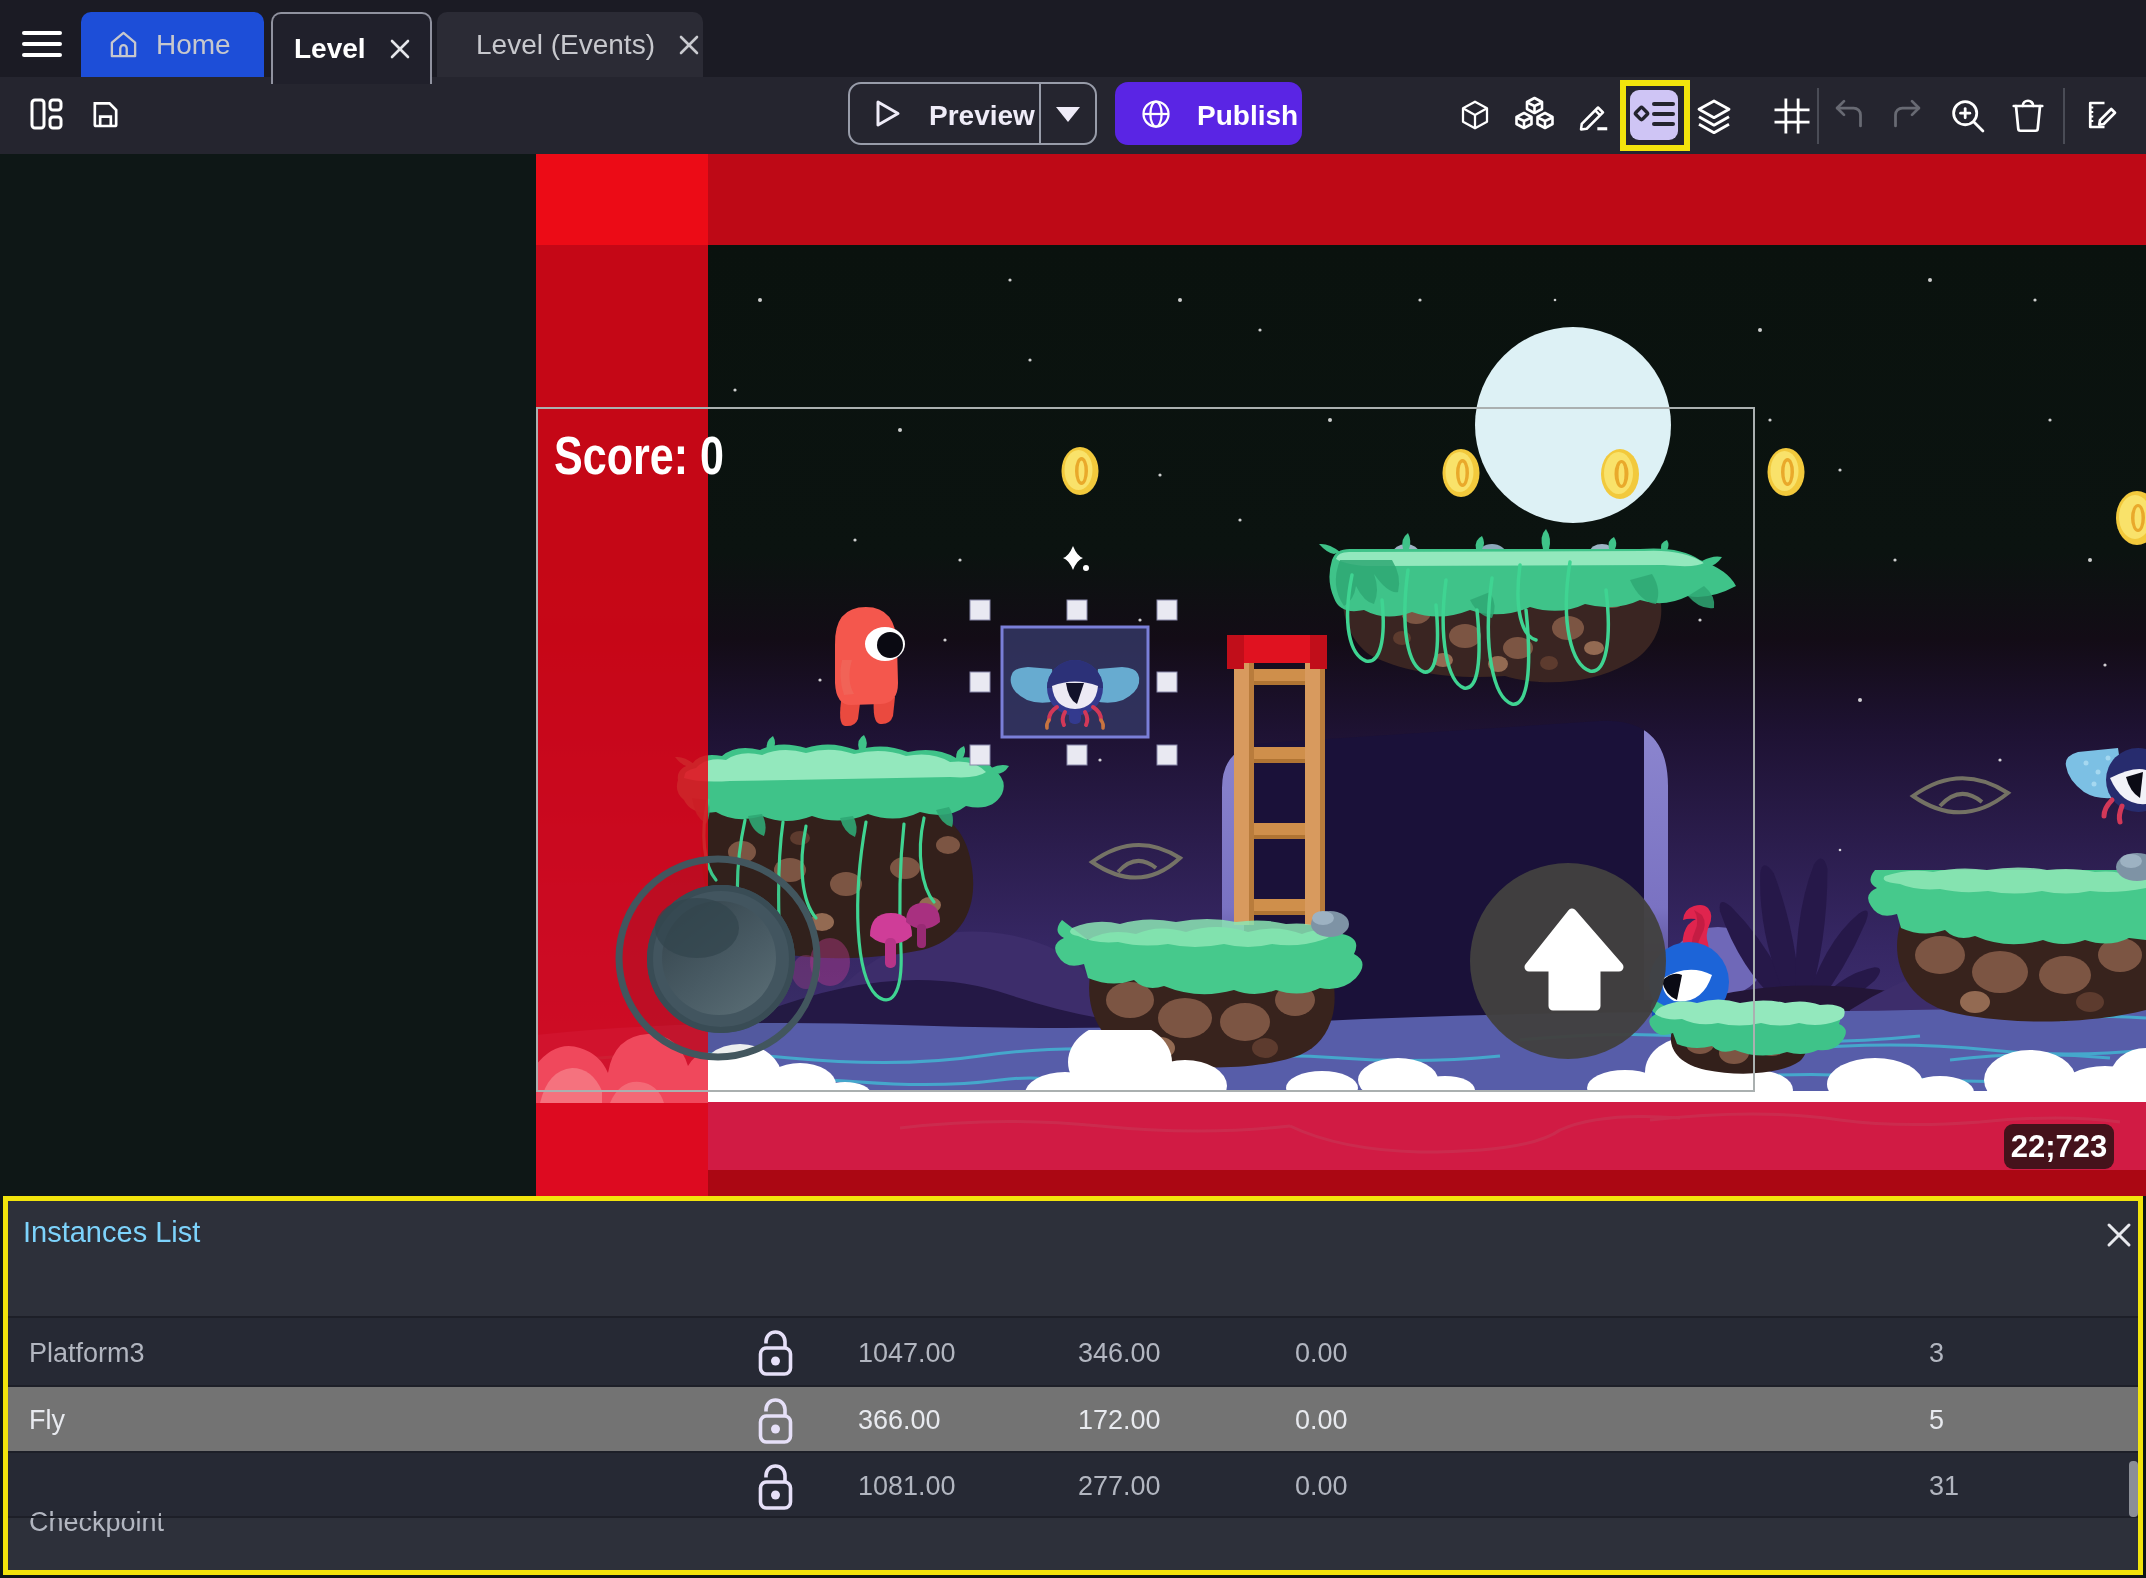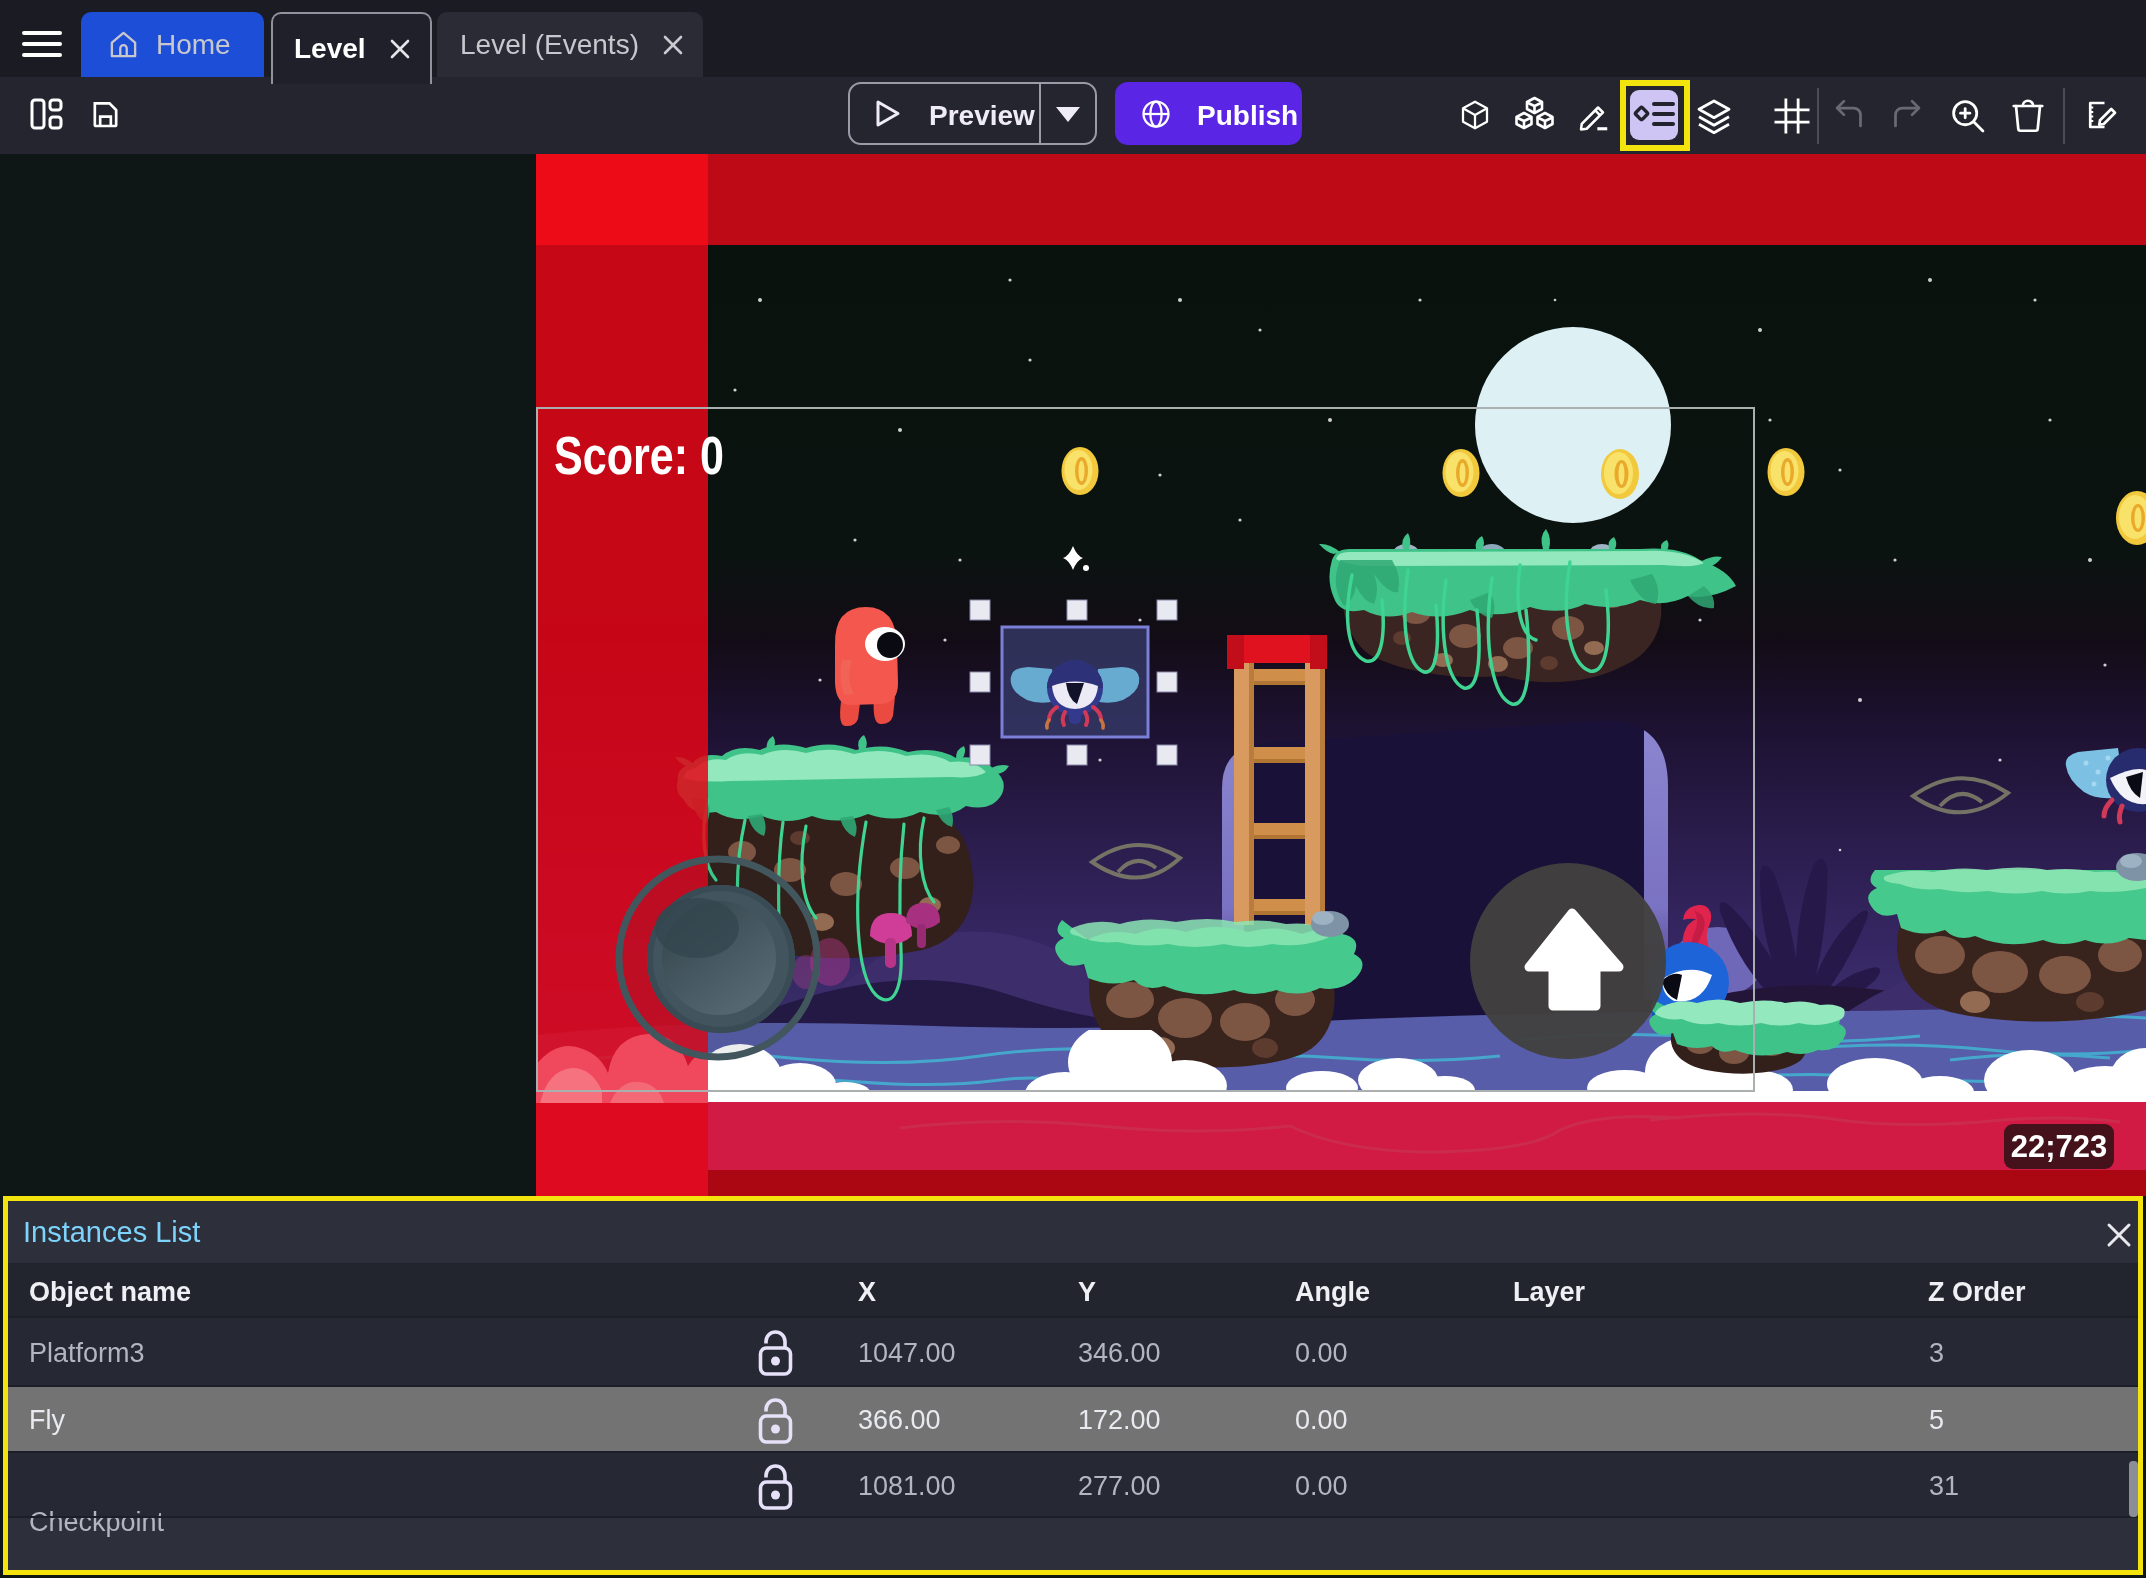--- a/index.html
+++ b/index.html
@@ -35,21 +35,21 @@
   </div>
   <div class="tab" style="left:271px; width:161px; background:#20202b; border:2px solid #90929f; border-bottom:none; height:72px; color:#ffffff;">
     <span style="margin-left:21px; font-weight:bold;">Level</span>
     <svg style="margin-left:22px" width="24" height="24" viewBox="0 0 24 24">
         <g stroke="#e4e5ea" stroke-width="2.6" stroke-linecap="round">
           <line x1="4" y1="4" x2="20" y2="20"></line>
           <line x1="20" y1="4" x2="4" y2="20"></line>
         </g>
       </svg>
   </div>
-  <div class="tab" style="left:437px; width:266px; background:#2b2b35;">
+  <div class="tab" style="left:437px; width:266px; background:#2b2b35;padding-left:16px;">
     <span style="margin-left:23px">Level (Events)</span>
     <svg style="margin-left:22px" width="24" height="24" viewBox="0 0 24 24">
         <g stroke="#c9cacf" stroke-width="2.6" stroke-linecap="round">
           <line x1="4" y1="4" x2="20" y2="20"></line>
           <line x1="20" y1="4" x2="4" y2="20"></line>
         </g>
       </svg>
   </div>
 </div>
 
@@ -594,28 +594,20 @@
   <text x="2059" y="1157" text-anchor="middle" font-family="Liberation Sans, sans-serif" font-size="31" font-weight="bold" fill="#ffffff">22;723</text>
 </svg>
 </div>
 
 <div class="abs" id="panel">
   <div class="abs" style="left:15px;top:15px;color:#7dd3fc;font-size:29px;font-weight:500;">Instances List</div>
   <svg class="abs" style="left:2097px;top:20px" width="28" height="28" viewBox="0 0 28 28" stroke="#e8e9ee" stroke-width="3" stroke-linecap="round">
       <line x1="4" y1="4" x2="24" y2="24"></line>
       <line x1="24" y1="4" x2="4" y2="24"></line>
     </svg>
-  <div class="prow" style="top:62px;height:55px;background:#22242e;">
-    <div class="ptxt" style="left:21px;top:14px;font-weight:bold;color:#eef0f4;">Object name</div>
-    <div class="ptxt" style="left:850px;top:14px;font-weight:bold;color:#eef0f4;">X</div>
-    <div class="ptxt" style="left:1070px;top:14px;font-weight:bold;color:#eef0f4;">Y</div>
-    <div class="ptxt" style="left:1287px;top:14px;font-weight:bold;color:#eef0f4;">Angle</div>
-    <div class="ptxt" style="left:1505px;top:14px;font-weight:bold;color:#eef0f4;">Layer</div>
-    <div class="ptxt" style="left:1920px;top:14px;font-weight:bold;color:#eef0f4;">Z Order</div>
-  </div>
   <div class="prow" style="top:117px;height:68px;background:#262934;">
     <div class="ptxt" style="left:21px;top:20px;">Platform3</div>
     <svg class="abs lock" style="left:745px;top:11px" width="42" height="47" viewBox="0 0 42 47">
       <g fill="none" stroke="#e6e0f8" stroke-width="3.6">
         <rect x="7.5" y="19" width="30" height="26" rx="6"></rect>
         <path d="M32 19 V12.5 a9.5 9.5 0 0 0 -19 0 V14.5"></path>
       </g>
       <circle cx="22.5" cy="32" r="4.5" fill="#e6e0f8"></circle>
     </svg>
     <div class="ptxt" style="left:850px;top:20px;">1047.00</div>

